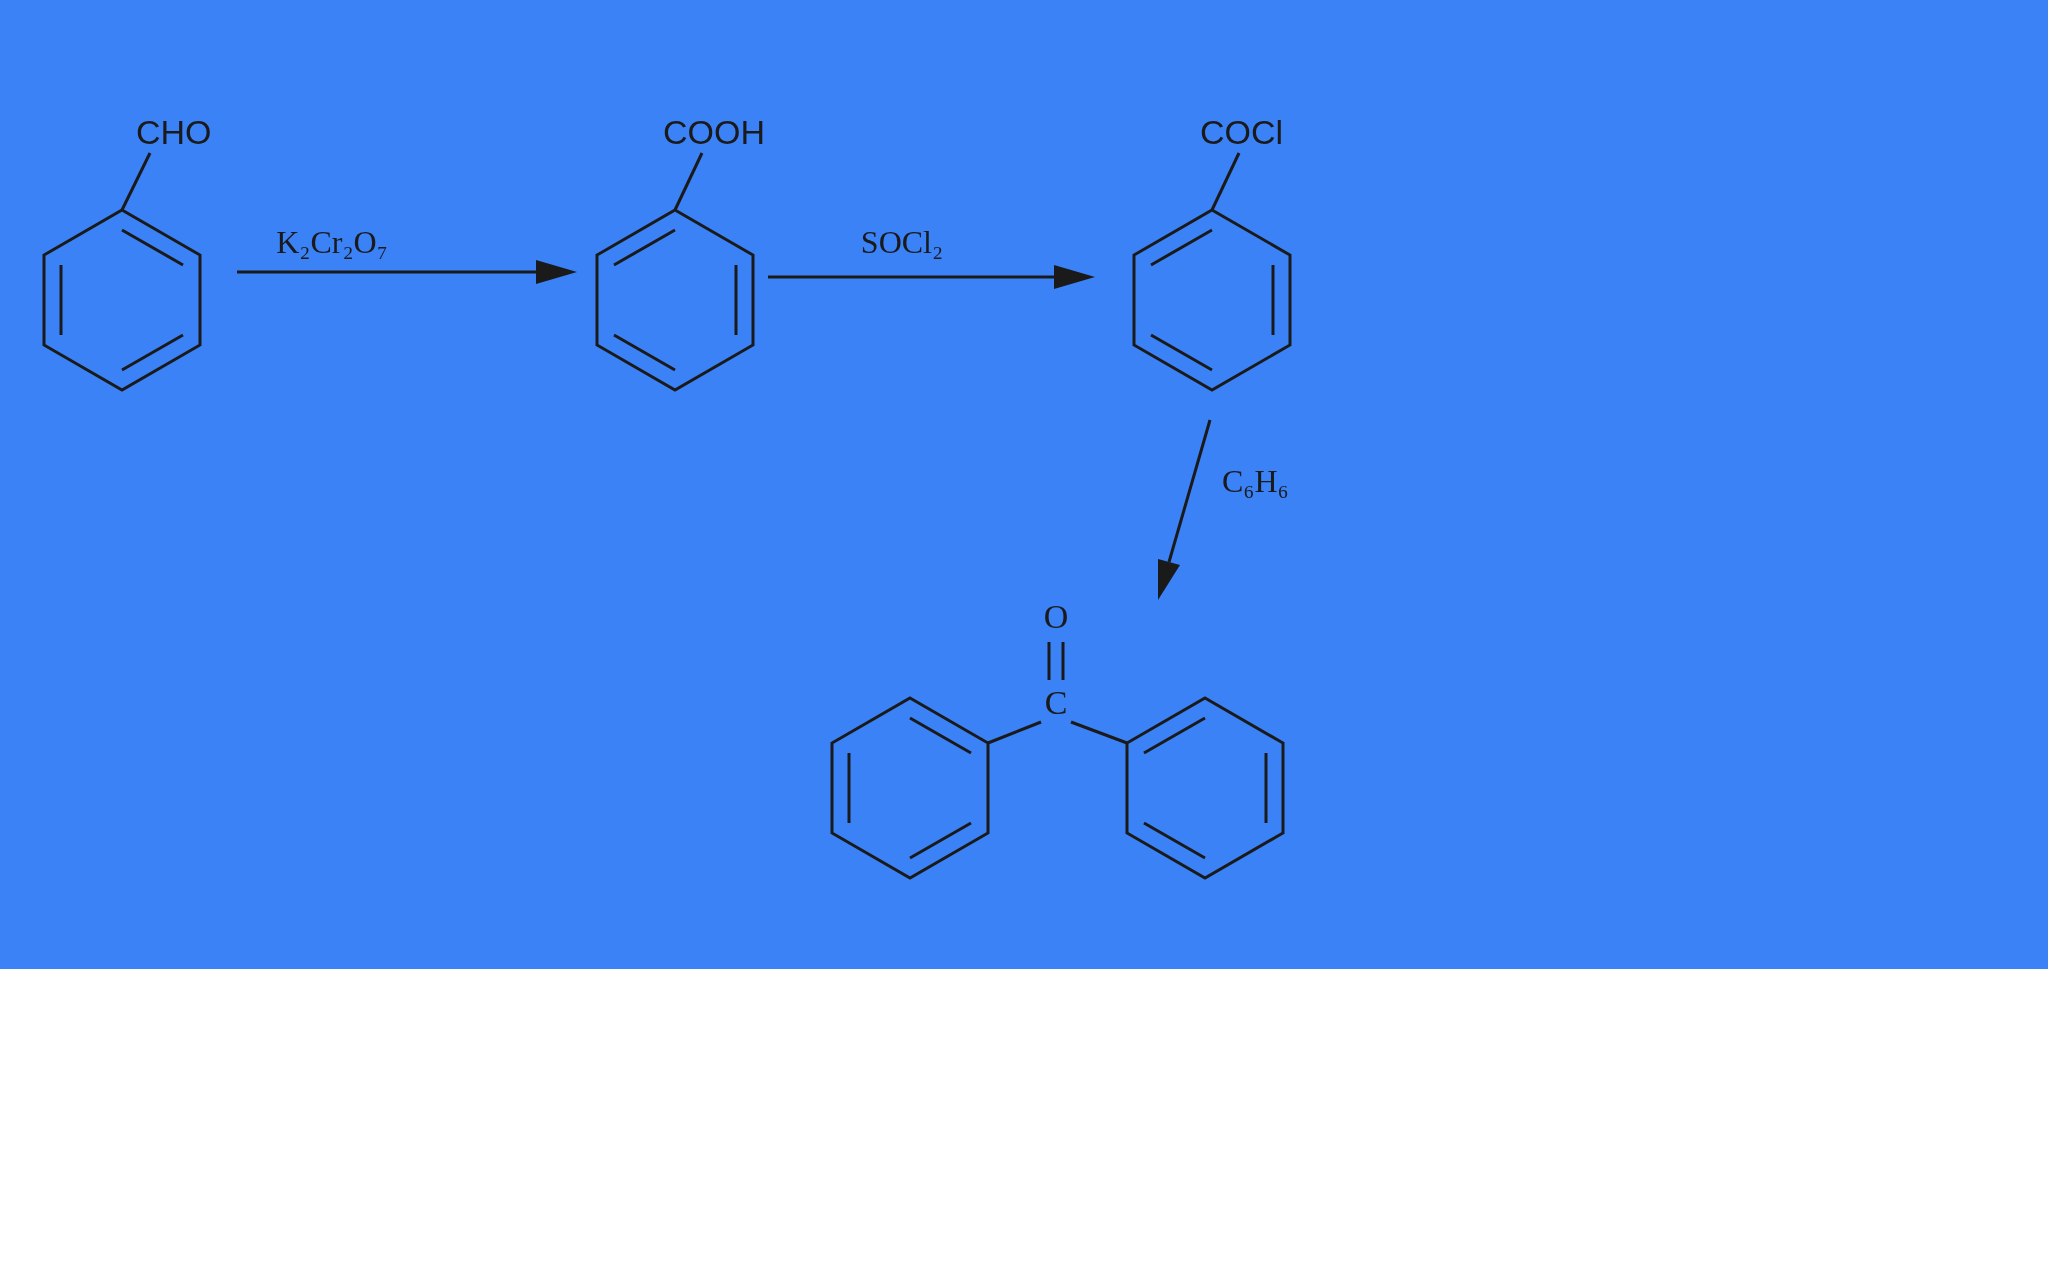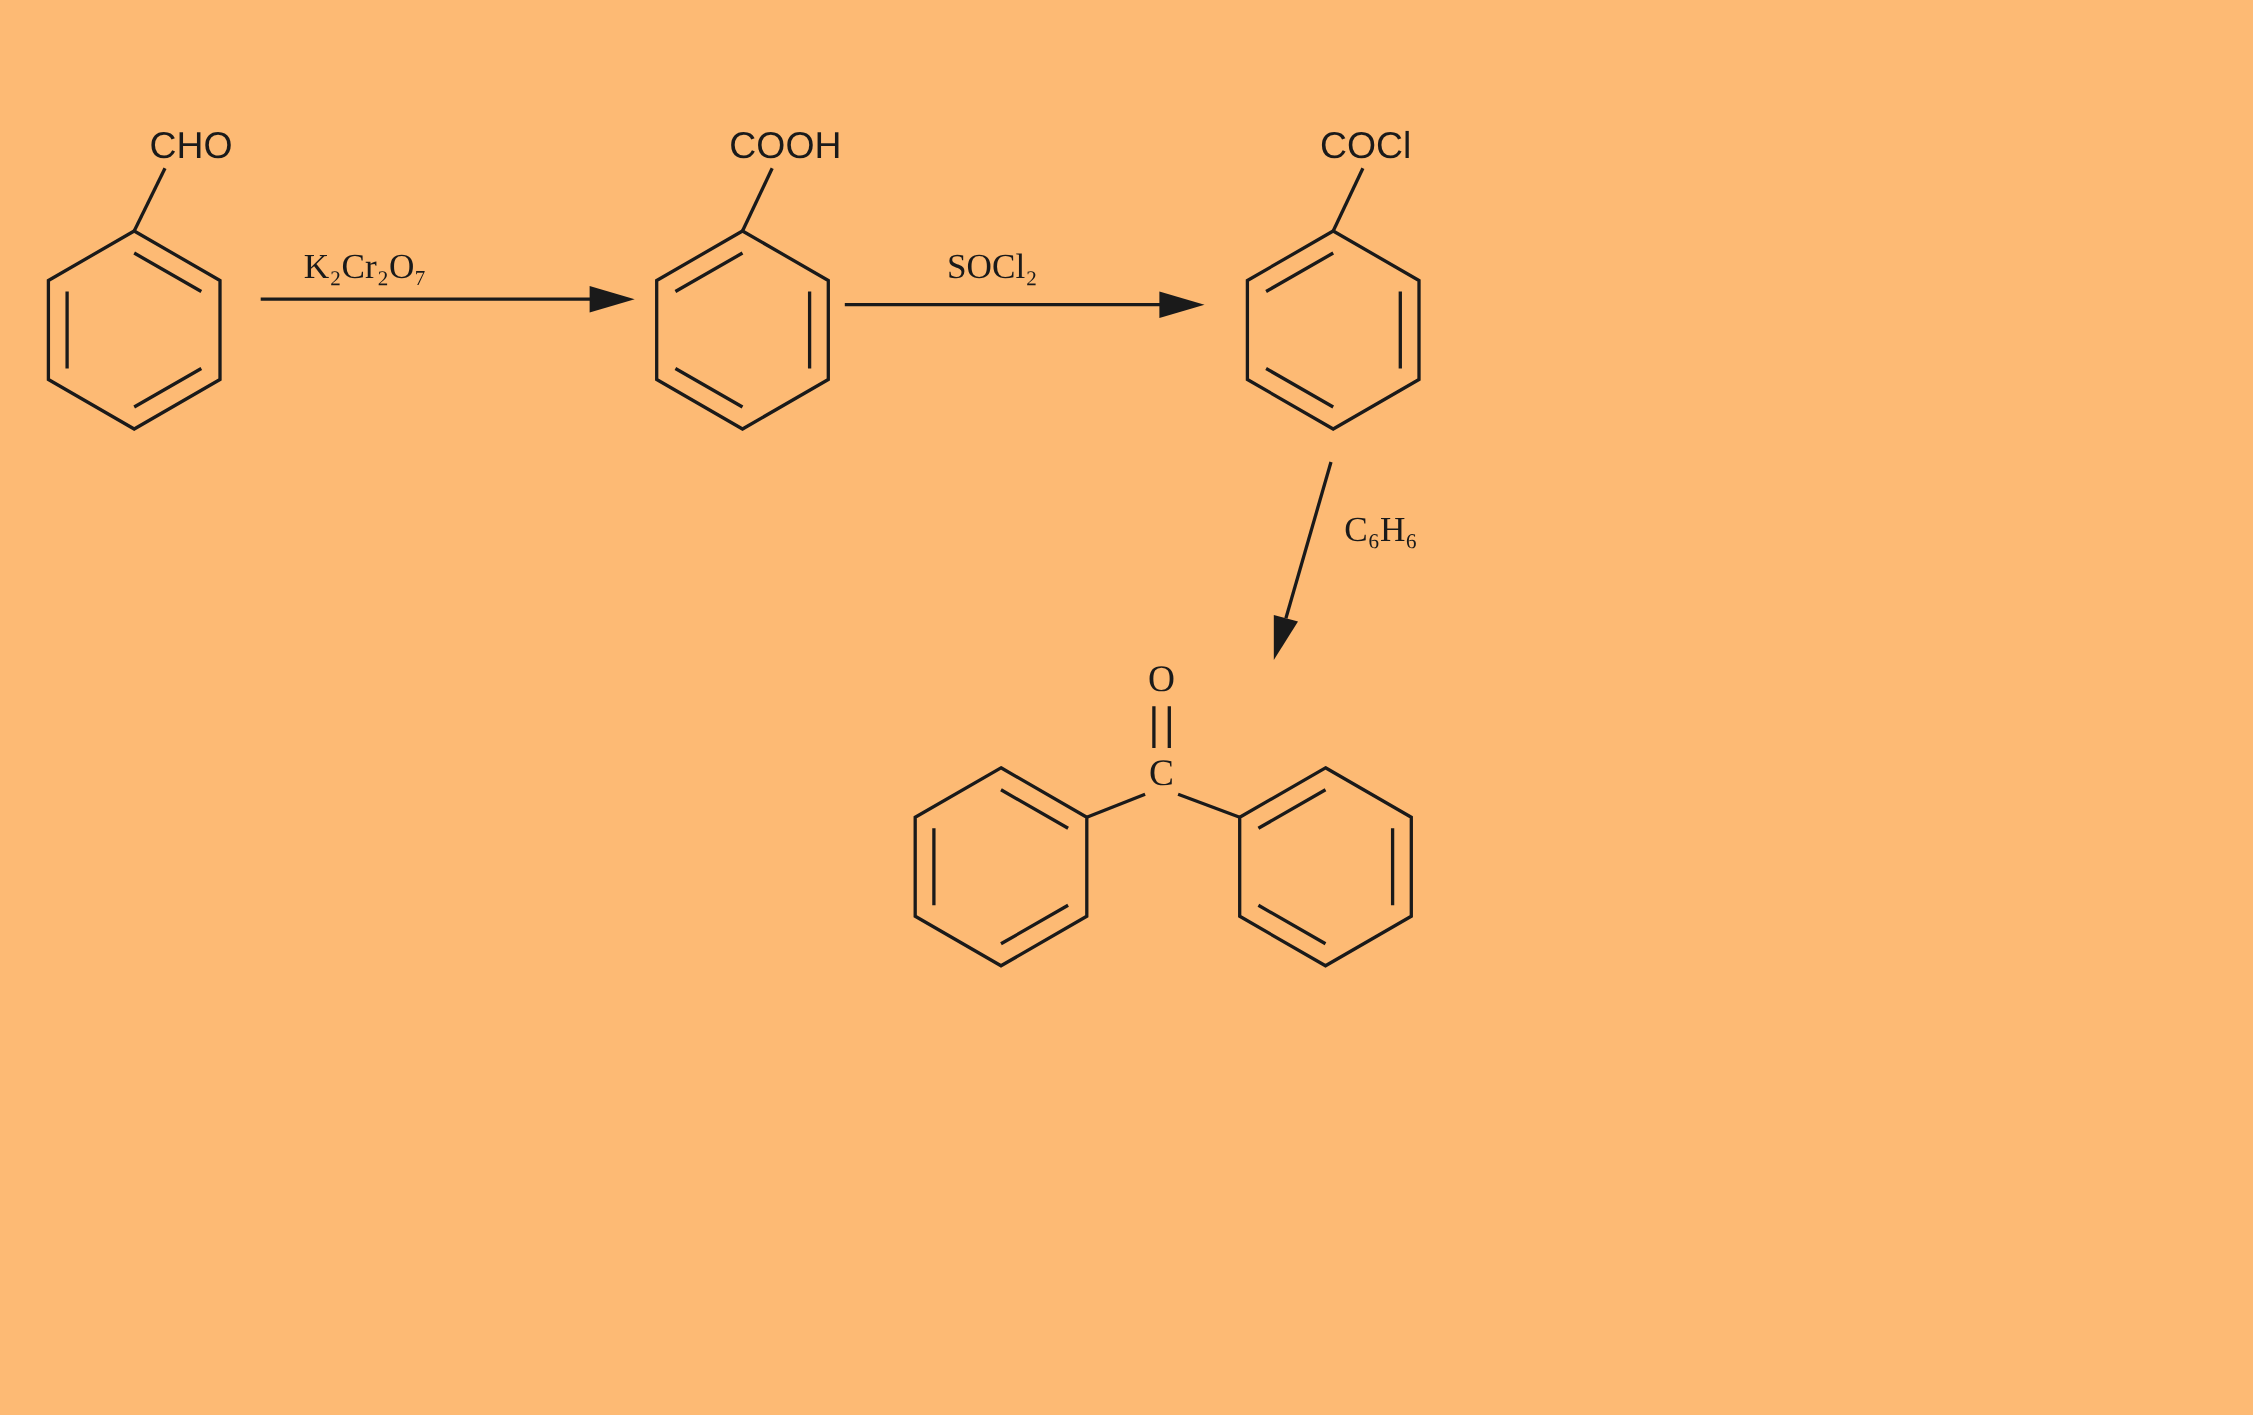--- a/index.html
+++ b/index.html
@@ -3,22 +3,22 @@
 <meta charset="utf-8">
 <style>
   html, body {
     margin: 0;
     padding: 0;
     background: #ffffff;
   }
   .canvas {
     position: relative;
     width: 2048px;
-    height: 1286px;
-    background: #fdba74;
+    height: 969px;
+    background: #3b82f6;
     overflow: hidden;
   }
   svg { display: block; }
   .bond {
     stroke: #1a1a1a;
     stroke-width: 3;
     fill: none;
   }
   .head {
     fill: #1a1a1a;

